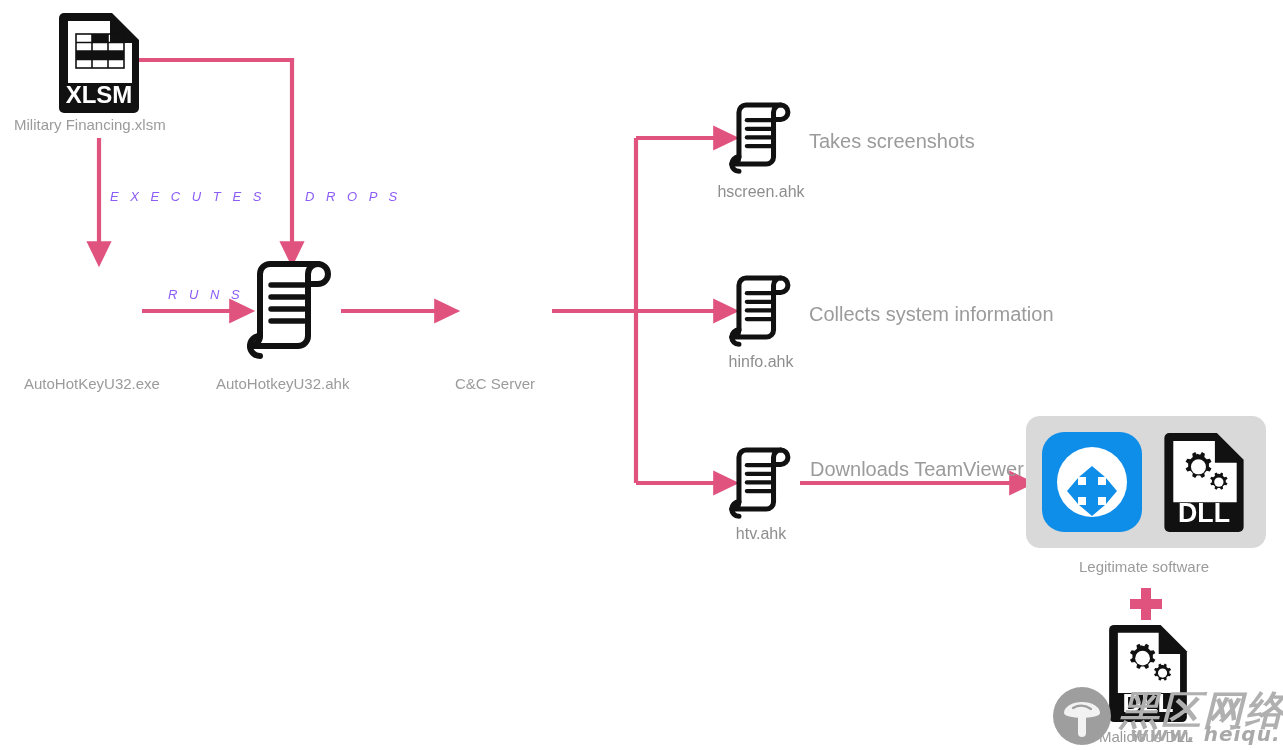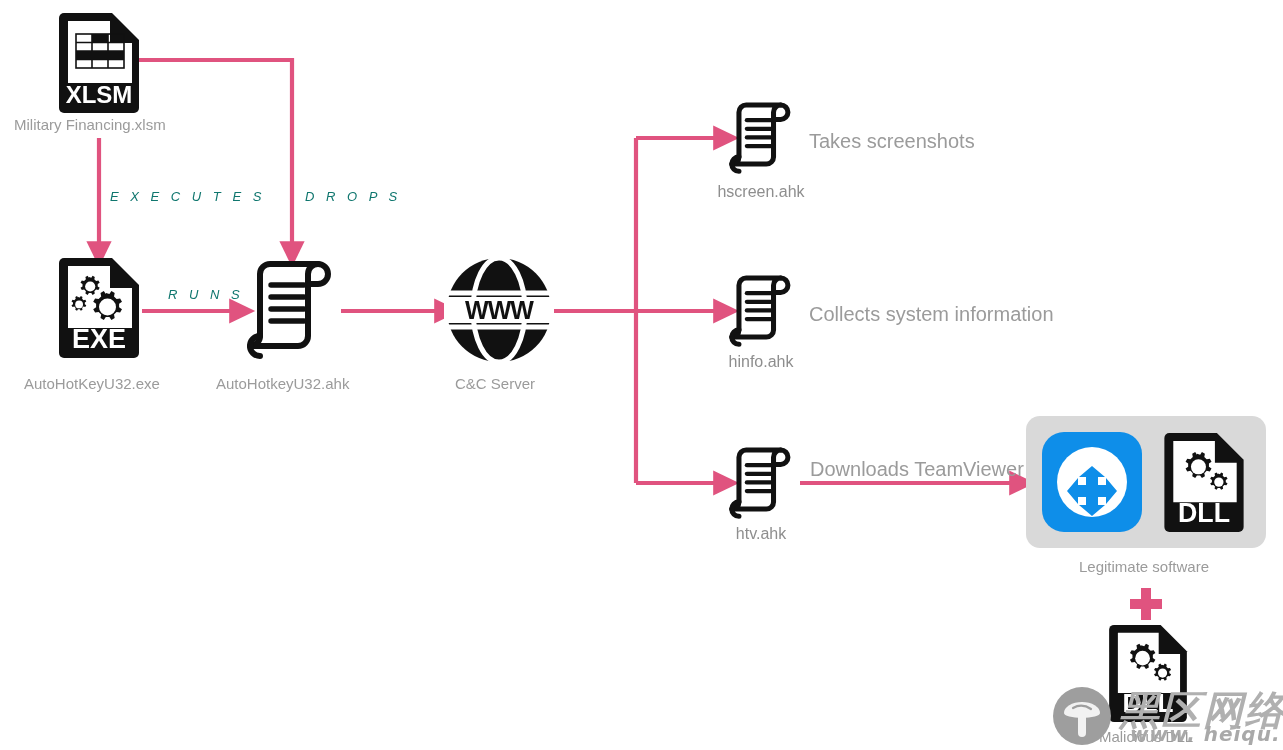--- a/index.html
+++ b/index.html
@@ -46,21 +46,21 @@
   .caption.small {
     font-size: 16px;
     color: #8e8e8e;
   }
   .caption.center {
     transform: translateX(-50%);
     text-align: center;
   }
   .edge-label {
     position: absolute;
-    color: #0f766e;
+    color: #8b5cf6;
     font-size: 13px;
     font-style: italic;
     letter-spacing: 4px;
     white-space: nowrap;
     font-family: "Liberation Sans", sans-serif;
   }
   .action-label {
     position: absolute;
     color: #9b9b9b;
     font-size: 20px;
@@ -140,77 +140,38 @@
           <line x1="20" y1="49.5" x2="68" y2="49.5"></line>
           <line x1="36" y1="24" x2="36" y2="58"></line>
           <line x1="52" y1="24" x2="52" y2="58"></line>
         </g>
         <rect x="36" y="24" width="16" height="8.5" fill="#111111"></rect>
         <rect x="20" y="41" width="48" height="8.5" fill="#111111"></rect>
         <text x="43" y="93" fill="#ffffff" font-size="24" font-weight="bold" font-family="Liberation Sans, sans-serif" text-anchor="middle">XLSM</text>
       </svg>
     </div>
 
-    <div class="node" style="left:56px; top:255px;">
-      <svg width="86" height="105" viewBox="0 0 86 105">
-        <path d="M8,3 h48 l27,27 v68 a5,5 0 0 1 -5,5 h-70 a5,5 0 0 1 -5,-5 v-90 a5,5 0 0 1 5,-5 z" fill="#111111"></path>
-        <path d="M12,11 h42 v22 h22 v40 h-64 z" fill="#ffffff"></path>
-        <g fill="#111111">
-
-          <path d="M50,38 l3.4,1.0 2.0,-2.9 3.3,1.9 -0.7,3.5 2.6,2.6 3.5,-0.7 1.9,3.3 -2.9,2.0
-                   0,3.6 2.9,2.0 -1.9,3.3 -3.5,-0.7 -2.6,2.6 0.7,3.5 -3.3,1.9 -2.0,-2.9 -3.6,0
-                   -2.0,2.9 -3.3,-1.9 0.7,-3.5 -2.6,-2.6 -3.5,0.7 -1.9,-3.3 2.9,-2.0 0,-3.6
-                   -2.9,-2.0 1.9,-3.3 3.5,0.7 2.6,-2.6 -0.7,-3.5 3.3,-1.9 2.0,2.9 z"></path>
-          <circle cx="51.5" cy="52" r="8.5" fill="#ffffff"></circle>
-
-          <path d="M33,22 l2.3,0.7 1.3,-2.0 2.2,1.3 -0.5,2.3 1.8,1.8 2.3,-0.5 1.3,2.2 -2.0,1.3
-                   0,2.4 2.0,1.3 -1.3,2.2 -2.3,-0.5 -1.8,1.8 0.5,2.3 -2.2,1.3 -1.3,-2.0 -2.4,0
-                   -1.3,2.0 -2.2,-1.3 0.5,-2.3 -1.8,-1.8 -2.3,0.5 -1.3,-2.2 2.0,-1.3 0,-2.4
-                   -2.0,-1.3 1.3,-2.2 2.3,0.5 1.8,-1.8 -0.5,-2.3 2.2,-1.3 1.3,2.0 z"></path>
-          <circle cx="34.2" cy="31.5" r="5.1" fill="#ffffff"></circle>
-
-          <path d="M22,42 l1.8,0.5 1.0,-1.5 1.7,1.0 -0.4,1.8 1.4,1.4 1.8,-0.4 1.0,1.7 -1.5,1.0
-                   0,1.8 1.5,1.0 -1.0,1.7 -1.8,-0.4 -1.4,1.4 0.4,1.8 -1.7,1.0 -1.0,-1.5 -1.8,0
-                   -1.0,1.5 -1.7,-1.0 0.4,-1.8 -1.4,-1.4 -1.8,0.4 -1.0,-1.7 1.5,-1.0 0,-1.8
-                   -1.5,-1.0 1.0,-1.7 1.8,0.4 1.4,-1.4 -0.4,-1.8 1.7,-1.0 1.0,1.5 z"></path>
-          <circle cx="23.1" cy="49.4" r="3.9" fill="#ffffff"></circle>
-        </g>
-        <text x="43" y="93" fill="#ffffff" font-size="27" font-weight="bold" font-family="Liberation Sans, sans-serif" text-anchor="middle">EXE</text>
-      </svg>
-    </div>
 
     <div class="node" style="left:242px; top:252px;">
       <svg width="100" height="110" viewBox="0 0 100 110">
         <g fill="none" stroke="#111111" stroke-width="6" stroke-linejoin="round" stroke-linecap="round">
           <path d="M18,22 a10,10 0 0 1 10,-10 h48 a10,10 0 0 0 -10,10 v62 a10,10 0 0 1 -10,10
                    h-48 a10,10 0 0 0 10,-10 z"></path>
           <path d="M76,12 a10,10 0 0 1 10,10 a10,10 0 0 1 -10,10 h-10"></path>
           <path d="M18,84 a10,10 0 0 0 -10,10 a10,10 0 0 0 10,10"></path>
         </g>
         <g stroke="#111111" stroke-width="5.4" stroke-linecap="round">
           <line x1="29" y1="33" x2="62" y2="33"></line>
           <line x1="29" y1="45" x2="62" y2="45"></line>
           <line x1="29" y1="57" x2="62" y2="57"></line>
           <line x1="29" y1="69" x2="62" y2="69"></line>
         </g>
       </svg>
     </div>
 
-    <div class="node" style="left:444px; top:255px;">
-      <svg width="110" height="110" viewBox="0 0 110 110">
-        <circle cx="55" cy="55" r="52" fill="#111111"></circle>
-        <g fill="none" stroke="#ffffff" stroke-width="5">
-          <ellipse cx="55" cy="55" rx="26" ry="52"></ellipse>
-          <line x1="5" y1="38" x2="105" y2="38"></line>
-          <line x1="5" y1="72" x2="105" y2="72"></line>
-        </g>
-        <rect x="0" y="42" width="110" height="26" fill="#ffffff"></rect>
-        <text x="55" y="64" fill="#111111" font-size="25" font-weight="bold" font-family="Liberation Sans, sans-serif" text-anchor="middle" letter-spacing="-1">WWW</text>
-      </svg>
-    </div>
 
     <div class="node" style="left:726px; top:95px;">
       <svg width="72" height="82" viewBox="0 0 100 110">
         <g fill="none" stroke="#111111" stroke-width="7" stroke-linejoin="round" stroke-linecap="round">
           <path d="M18,22 a10,10 0 0 1 10,-10 h48 a10,10 0 0 0 -10,10 v62 a10,10 0 0 1 -10,10
                    h-48 a10,10 0 0 0 10,-10 z"></path>
           <path d="M76,12 a10,10 0 0 1 10,10 a10,10 0 0 1 -10,10 h-10"></path>
           <path d="M18,84 a10,10 0 0 0 -10,10 a10,10 0 0 0 10,10"></path>
         </g>
         <g stroke="#111111" stroke-width="6" stroke-linecap="round">

